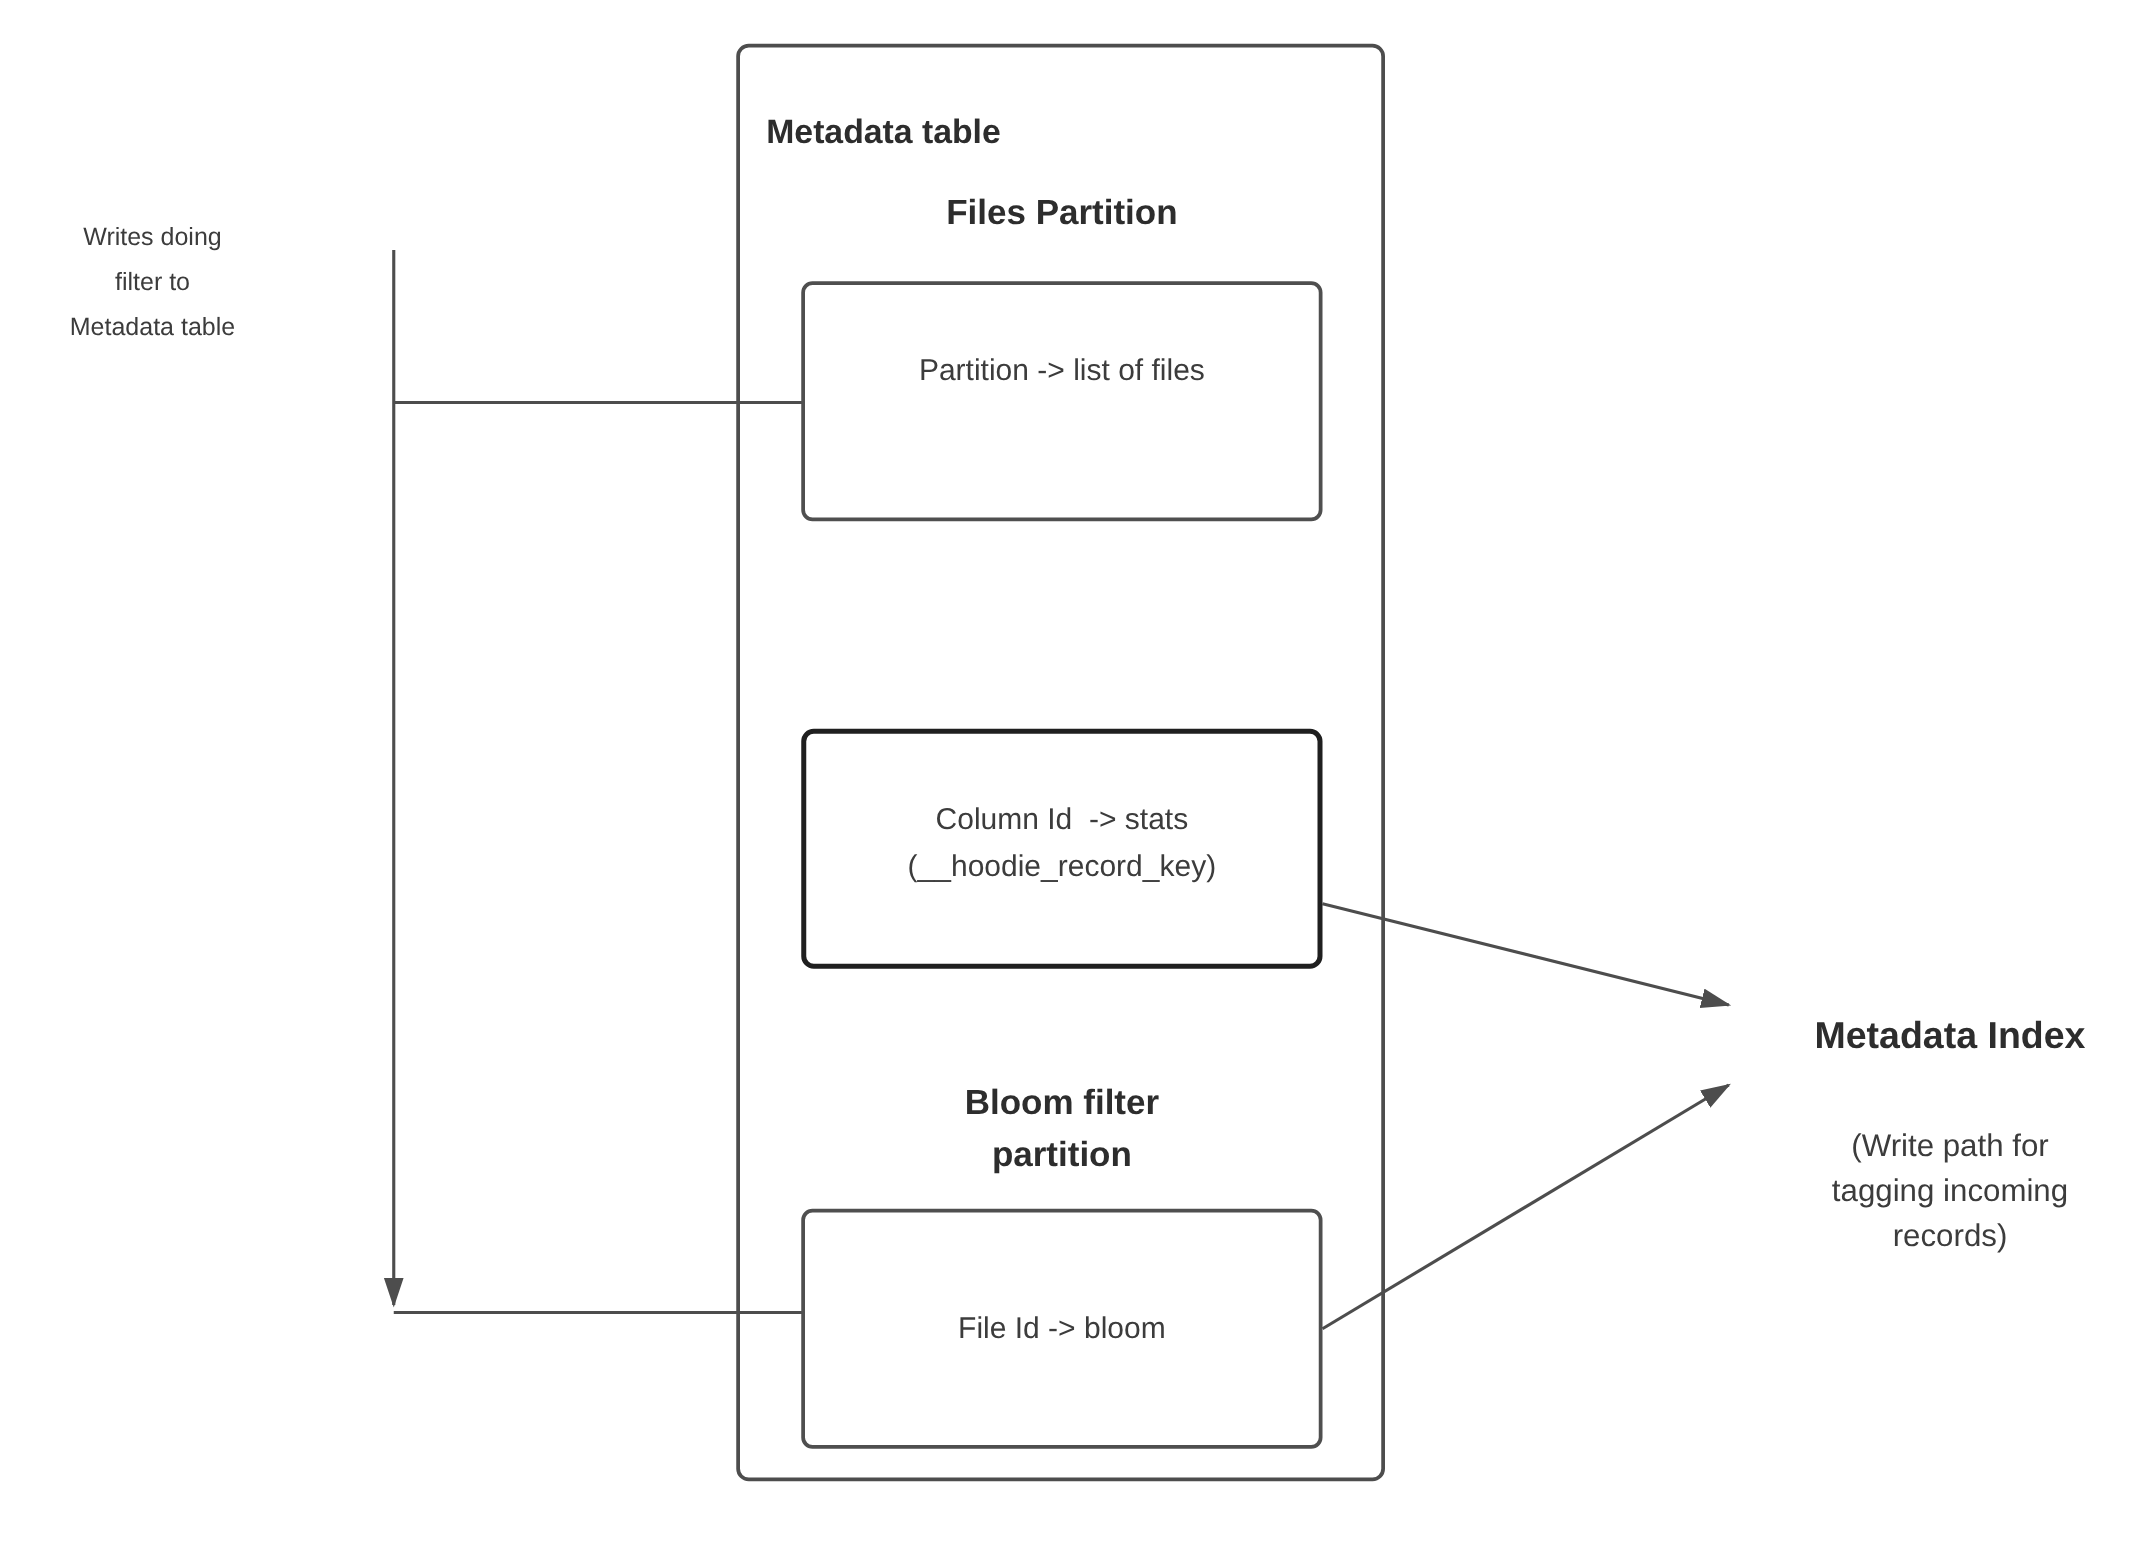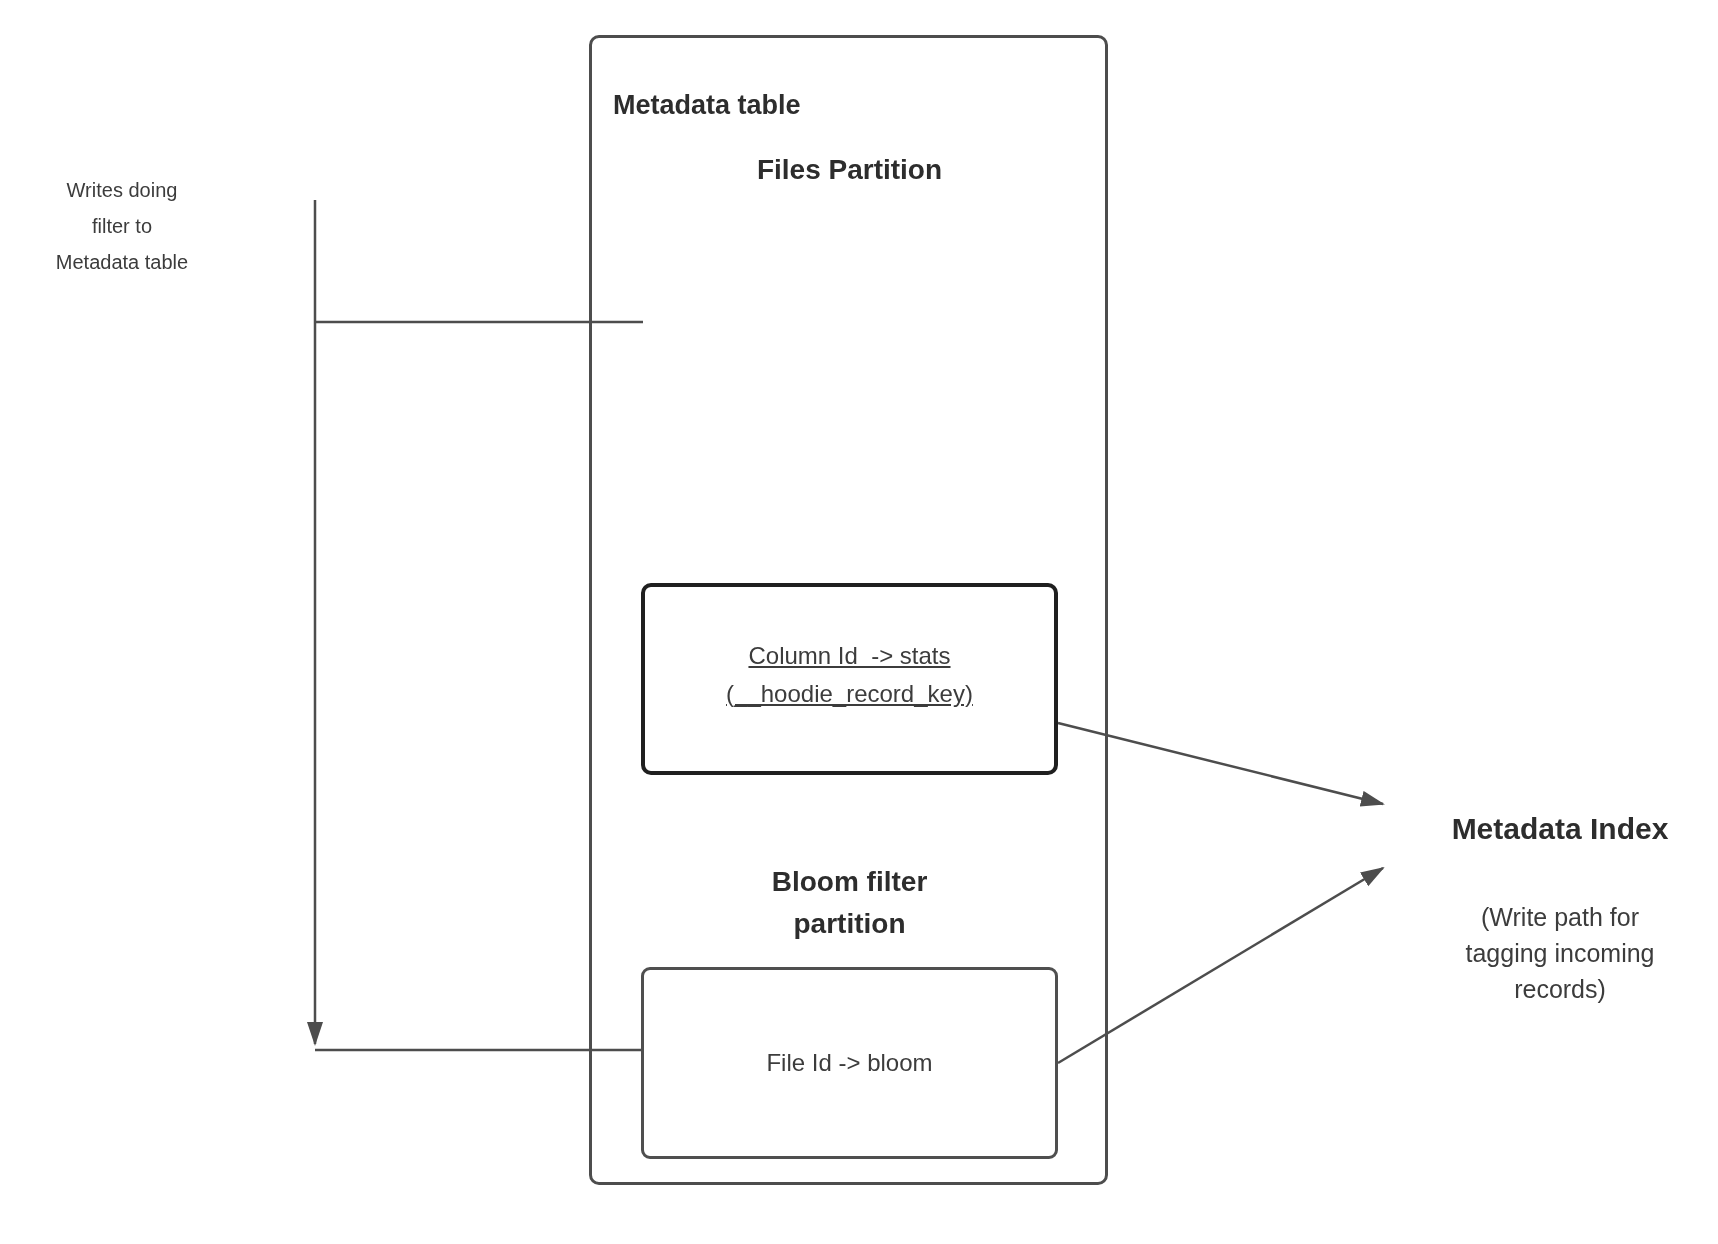--- a/index.html
+++ b/index.html
@@ -42,21 +42,21 @@
 
   .part-box{
     position:absolute;left:641px;width:417px;height:192px;
     border:3px solid var(--box-border);border-radius:9px;background:var(--canvas-bg);
     display:flex;flex-direction:column;align-items:center;justify-content:center;
     font-size:24px;line-height:38px;color:var(--text-secondary);
     text-align:center;
   }
   .part-box .line{white-space:pre-wrap;}
   .b-files{top:225px;padding-bottom:48px;}
-  .b-colstats{top:583px;border:4px solid var(--emphasis-border);border-radius:10px;padding-bottom:8px;text-decoration:underline;}
+  .b-colstats{top:583px;border:4px solid var(--emphasis-border);border-radius:10px;padding-bottom:8px;}
   .b-bloom{top:967px;text-align:right;}
 
   .left-note{
     position:absolute;left:10px;top:172px;width:224px;
     text-align:center;font-size:20px;line-height:36px;color:var(--text-secondary);
   }
   .right-title{
     position:absolute;left:1378px;top:812px;width:364px;
     text-align:center;font-size:30px;font-weight:bold;color:var(--text-primary);
   }
@@ -93,20 +93,23 @@
     <div>filter to</div>
     <div>Metadata table</div>
   </div>
 
   <div class="outer-box"></div>
   <div class="outer-title">Metadata table</div>
 
   <div class="part-heading h-files">
     <div>Files Partition</div>
   </div>
+  <div class="part-box b-files">
+    <div class="line">Partition -&gt; list of files</div>
+  </div>
 
   <div class="part-box b-colstats">
     <div class="line">Column Id  -&gt; stats</div>
     <div class="line">(__hoodie_record_key)</div>
   </div>
 
   <div class="part-heading h-bloom">
     <div>Bloom filter</div>
     <div>partition</div>
   </div>

